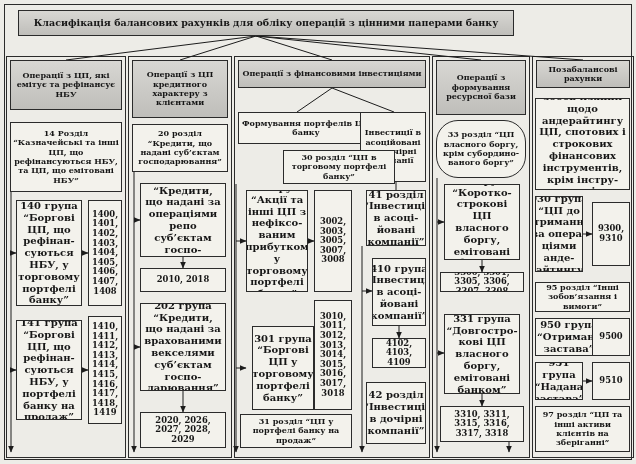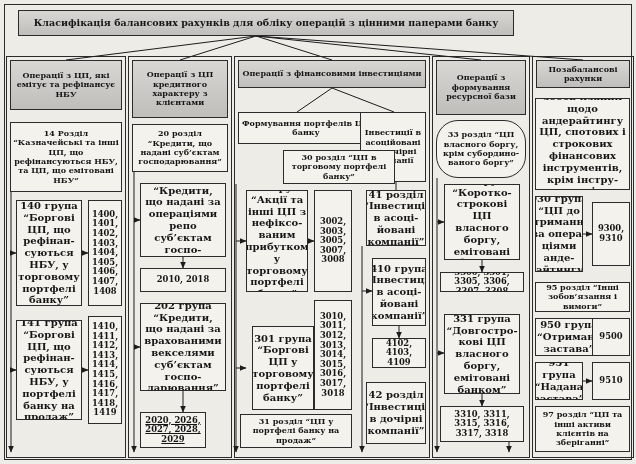--- a/index.html
+++ b/index.html
@@ -108,21 +108,21 @@
 1415,
 1416,
 1417,
 1418,
 1419</div>
 
   <div class="bx" style="left:132px;top:124px;width:96px;height:48px;">20 розділ “Кредити, що надані суб’єктам господарювання”</div>
   <div class="bx sm" style="left:140px;top:183px;width:86px;height:74px;">201 група “Кредити, що надані за опера­ціями репо суб’єктам госпо­дарювання”</div>
   <div class="bx codes" style="left:140px;top:268px;width:86px;height:24px;">2010, 2018</div>
   <div class="bx sm" style="left:140px;top:303px;width:86px;height:88px;">202 група “Кредити, що надані за врахованими векселями суб’єктам госпо­дарювання”</div>
-  <div class="bx codes" style="left:140px;top:412px;width:66px;height:36px;text-decoration:underline;">2020, 2026, 2027, 2028, 2029</div>
+  <div class="bx codes" style="left:140px;top:412px;width:86px;height:36px;">2020, 2026, 2027, 2028, 2029</div>
 
   <div class="bx" style="left:238px;top:112px;width:136px;height:32px;">Формування портфелів ЦП банку</div>
   <div class="bx" style="left:360px;top:112px;width:66px;height:70px;">Інвестиції в асоційовані та дочірні компанії</div>
   <div class="bx" style="left:240px;top:150px;width:112px;height:34px;margin-left:43px;">30 розділ “ЦП в торговому портфелі банку”</div>
   <div class="bx sm" style="left:246px;top:190px;width:62px;height:102px;">300 група “Акції та інші ЦП з нефіксо­ваним прибутком у торговому портфелі банку”</div>
   <div class="bx codes" style="left:314px;top:190px;width:38px;height:102px;">3002,
 3003,
 3005,
 3007,
 3008</div>

